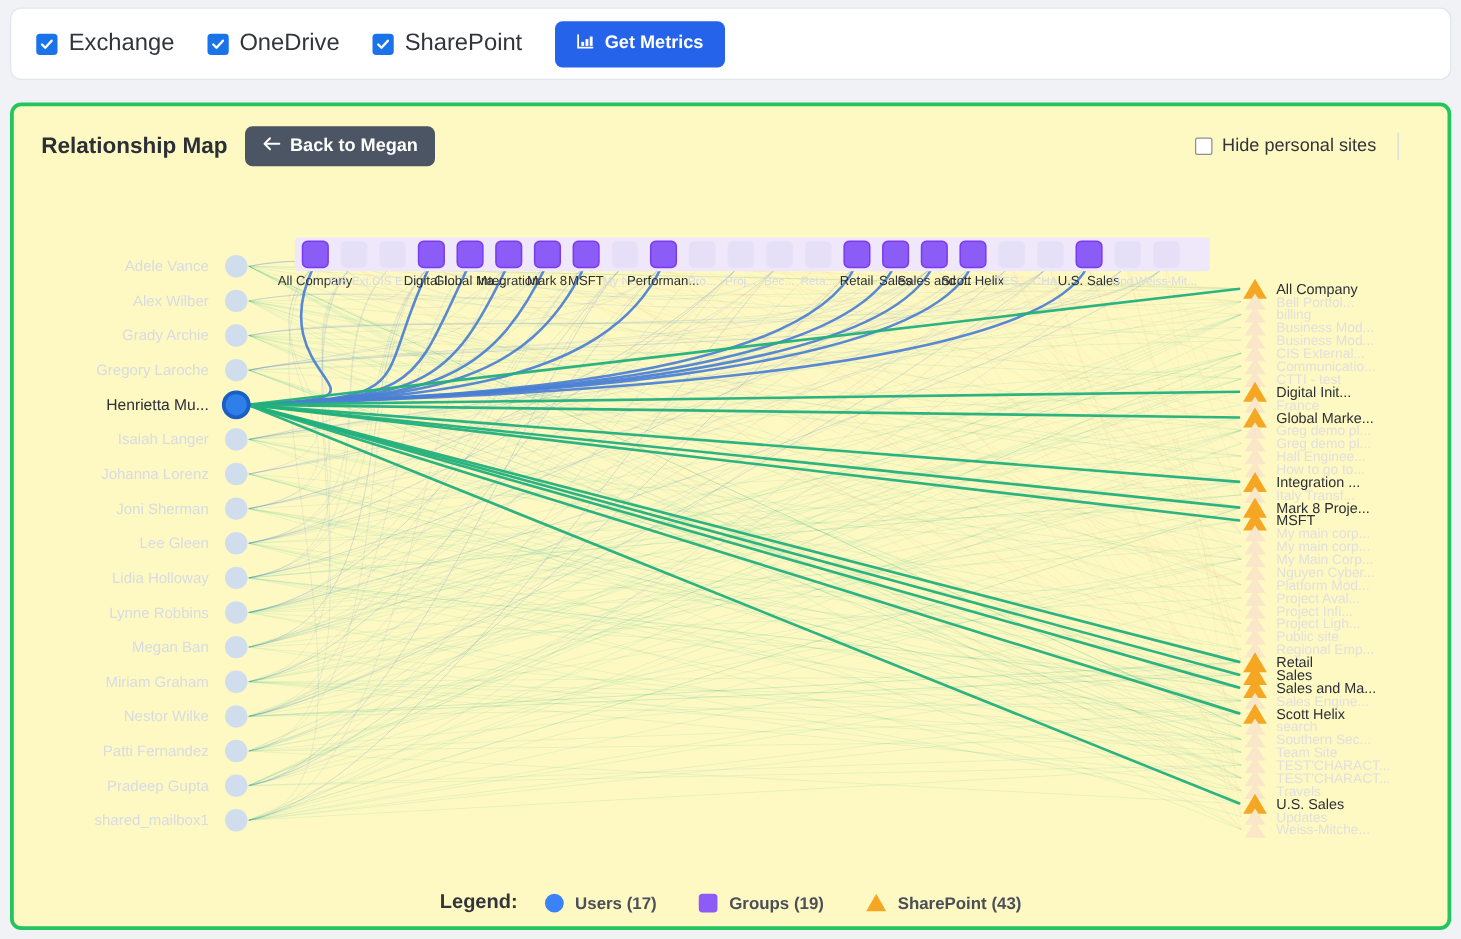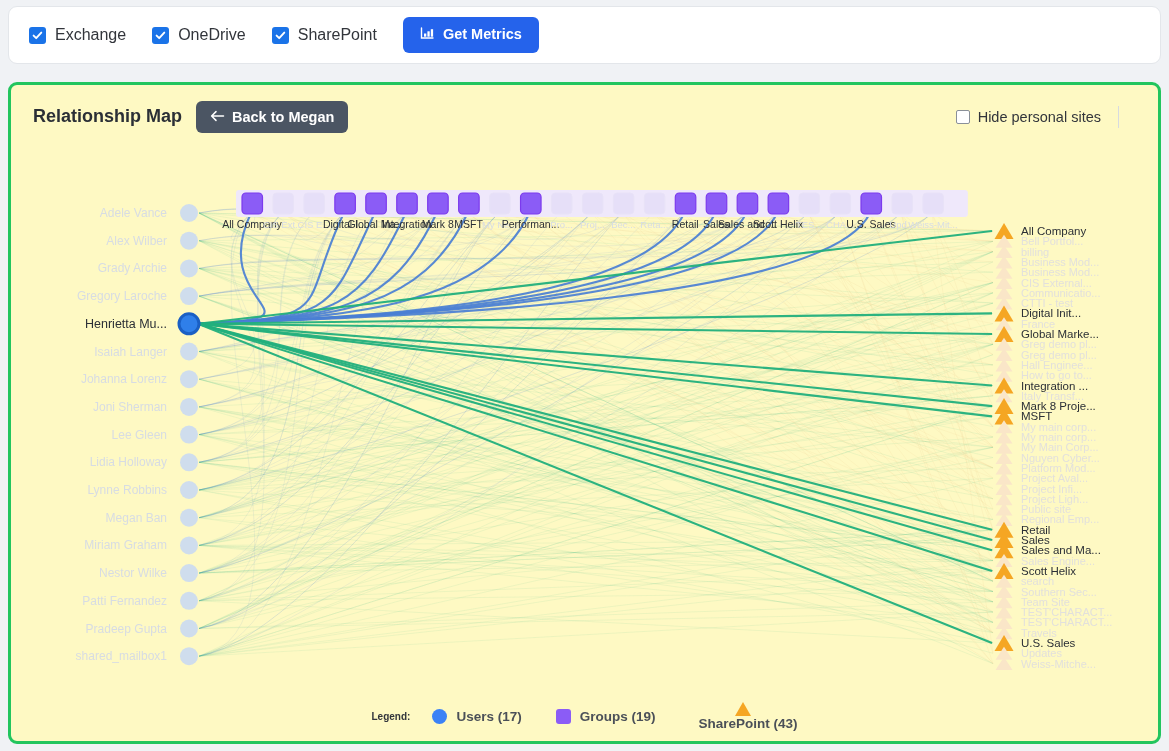--- a/index.html
+++ b/index.html
@@ -34,21 +34,21 @@
     border-radius: 3px;
     background: #1a73e8;
     display: flex;
     align-items: center;
     justify-content: center;
     margin-right: 9px;
     flex: none;
   }
   .chk-box svg { display:block; }
   .chk-label {
-    font-size: 16px;
+    font-size: 19px;
     color: #32353b;
   }
   .btn-metrics {
     display: inline-flex;
     align-items: flex-start;
     gap: 8px;
     background: #2563eb;
     color: #fff;
     border: none;
     border-radius: 6px;
@@ -151,32 +151,32 @@
   .legend {
     position: absolute;
     left: 0; bottom: 10px;
     width: 100%;
     display: flex;
     align-items: center;
     justify-content: center;
     gap: 0;
   }
   .legend-title {
-    font-size: 10px;
+    font-size: 16px;
     font-weight: bold;
     color: #32353b;
     margin-right: 22px;
   }
   .legend-item {
     display: flex;
     align-items: center;
     margin-right: 34px;
     font-weight: bold;
   }
-  .legend-item:last-child { margin-right: 0; flex-direction: column; }
+  .legend-item:last-child { margin-right: 0; }
   .legend-item span.lg-text {
     font-size: 13.5px;
     color: #4b5058;
     margin-left: 9px;
   }
   .lg-circle {
     width: 15px; height: 15px; border-radius: 50%;
     background: #3b82f6; flex: none;
   }
   .lg-square {

